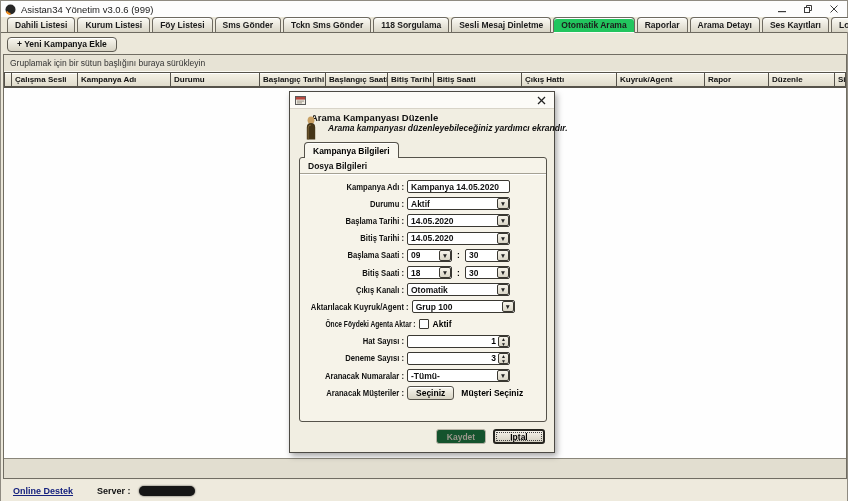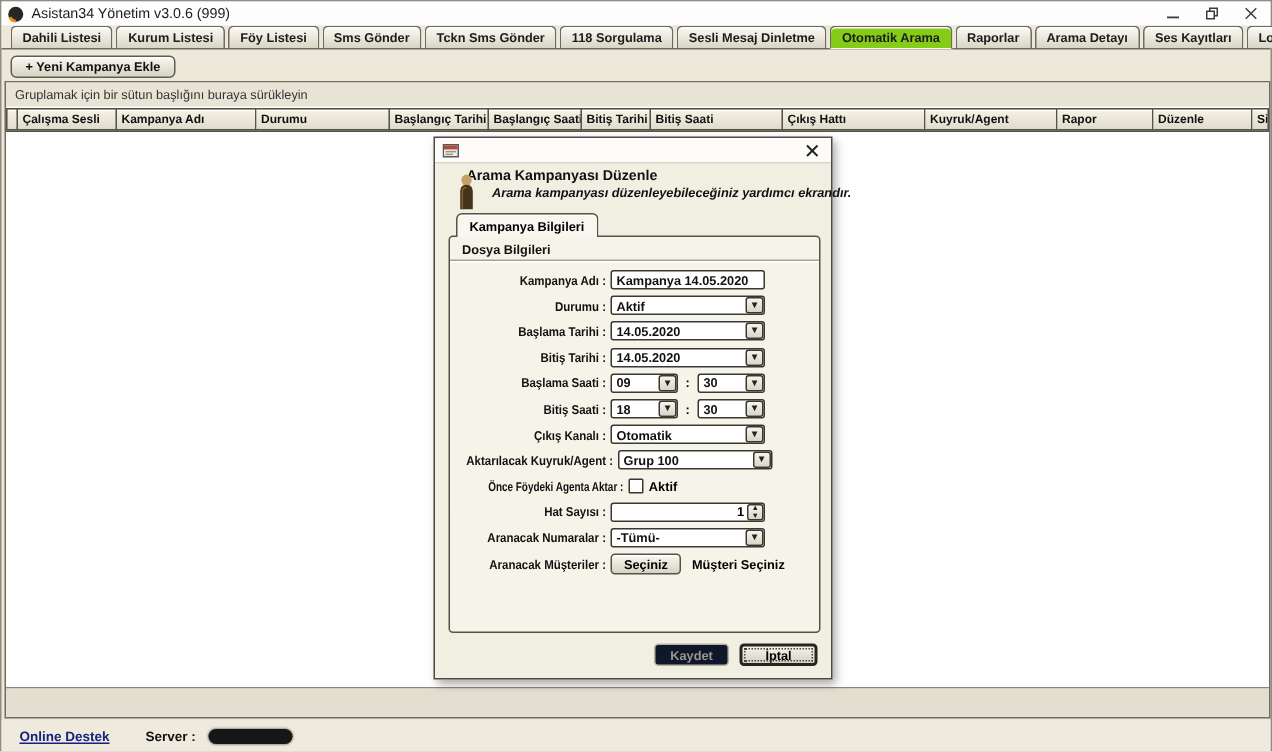--- a/index.html
+++ b/index.html
@@ -9,21 +9,21 @@
   
   .titlebar { position:absolute; left:0; top:0; width:100%; height:16px; background:#fdfdfd; display:flex; align-items:center; }
   .app-icon { margin-left:4px; width:11px; height:11px; }
   .win-title { margin-left:5px; font-size:9.5px; color:#1b1b1b; }
   .win-ctrls { margin-left:auto; display:flex; height:100%; }
   .wbtn { width:26px; height:100%; display:flex; align-items:center; justify-content:center; }
 
   
   .tabbar { position:absolute; left:0; top:16px; width:100%; height:16px; display:flex; align-items:flex-end; padding-left:6px; border-bottom:1px solid #6e6a60; background:#ece8da; }
   .tab { height:15px; margin-right:2px; padding:0 7px; display:flex; align-items:center; font-size:8.5px; font-weight:700; color:#1c1c1c; background:linear-gradient(#fbfaf4,#d9d5c6); border:1px solid #6e6a60; border-bottom:none; border-radius:4px 4px 0 0; white-space:nowrap; box-shadow:inset 0 1px 0 #fff; }
-  .tab.selected { background:#84cc16; height:16px; margin-bottom:-1px; border-bottom:1px solid #fdfcf7; }
+  .tab.selected { background:#22c55e; height:16px; margin-bottom:-1px; border-bottom:1px solid #fdfcf7; }
 
   
   .toolbar { position:absolute; left:0; top:33px; width:100%; height:20px; display:flex; align-items:center; padding-left:6px; }
   .tool-btn { height:15px; padding:0 9px; font-size:8.5px; font-weight:700; color:#111; background:linear-gradient(#f9f7ef,#d7d3c4); border:1px solid #5f5c53; border-radius:4px; box-shadow:inset 0 1px 0 #fff; display:flex; align-items:center; }
 
   
   .frame { position:absolute; left:2px; top:53px; width:844px; height:425px; border:1px solid #716d63; background:#ece8da; display:flex; flex-direction:column; }
   .group-hint { height:17px; display:flex; align-items:center; padding-left:6px; font-size:8.5px; color:#333; background:#e7e3d5; border-bottom:1px solid #fbfaf4; }
   .hdr-row { height:16px; display:flex; background:#cfccbd; border-bottom:1px solid #55524a; }
   .hcell { flex:0 0 auto; height:100%; display:flex; align-items:center; padding-left:3px; font-size:8px; font-weight:700; color:#111; background:linear-gradient(#f5f2e7,#e0dccc); border:1px solid #55524a; border-left:none; box-shadow:inset 0 1px 0 #fff; white-space:nowrap; overflow:hidden; }
@@ -63,21 +63,21 @@
   .checkbox { width:10px; height:10px; background:#fff; border:1px solid #3a3832; border-radius:1px; }
   .cb-label { margin-left:4px; font-size:8.5px; font-weight:700; }
   .spin { position:relative; width:103px; height:13px; background:#fff; border:1px solid #3a3832; border-radius:2px; }
   .spin-val { position:absolute; right:13px; top:0; height:100%; display:flex; align-items:center; font-size:8.5px; font-weight:700; }
   .spin-btns { position:absolute; right:0; top:0; bottom:0; width:11px; border:1px solid #3a3832; border-radius:2px; background:linear-gradient(#f7f4eb,#d9d5c6); display:flex; flex-direction:column; }
   .spin-btns span { flex:1; display:flex; align-items:center; justify-content:center; font-size:5px; line-height:1; color:#222; }
   .mini-btn { height:14px; padding:0 8px; font-size:8.5px; font-weight:700; background:linear-gradient(#f9f7ef,#d7d3c4); border:1px solid #55524a; border-radius:3px; box-shadow:inset 0 1px 0 #fff; }
   .note { margin-left:7px; font-size:8.5px; font-weight:700; white-space:nowrap; }
   .dlg-buttons { position:absolute; left:0; top:337px; width:100%; display:flex; justify-content:flex-end; padding-right:9px; }
   .btn { height:15px; width:50px; font-size:8.5px; font-weight:700; border-radius:3px; display:flex; align-items:center; justify-content:center; }
-  .btn.disabled { background:#0f172a; border:1px solid #b6b2a5; color:#9b978c; }
+  .btn.disabled { background:#14532d; border:1px solid #b6b2a5; color:#9b978c; }
   .btn.default { width:52px; margin-left:7px; background:linear-gradient(#f6f3ea,#d5d1c2); border:2px solid #26251f; outline:1px dotted #444; outline-offset:-4px; color:#000; }
 
   svg { display:block; }
 </style>
 </head>
 <body>
 
 <div id="win">
 
   <div class="titlebar">
@@ -292,20 +292,32 @@
             <span class="spin">
               <span class="spin-val">1</span>
               <span class="spin-btns">
                 <span>▲</span>
                 <span>▼</span>
               </span>
             </span>
           </span>
         </div>
 
+        <div class="drow">
+          <span class="dlabel">Deneme Sayısı :</span>
+          <span class="dctrl">
+            <span class="spin">
+              <span class="spin-val">3</span>
+              <span class="spin-btns">
+                <span>▲</span>
+                <span>▼</span>
+              </span>
+            </span>
+          </span>
+        </div>
 
         <div class="drow">
           <span class="dlabel">Aranacak Numaralar :</span>
           <span class="dctrl">
             <span class="combo w-full">
               <span class="combo-val">-Tümü-</span>
               <span class="combo-arrow">▼</span>
             </span>
           </span>
         </div>

